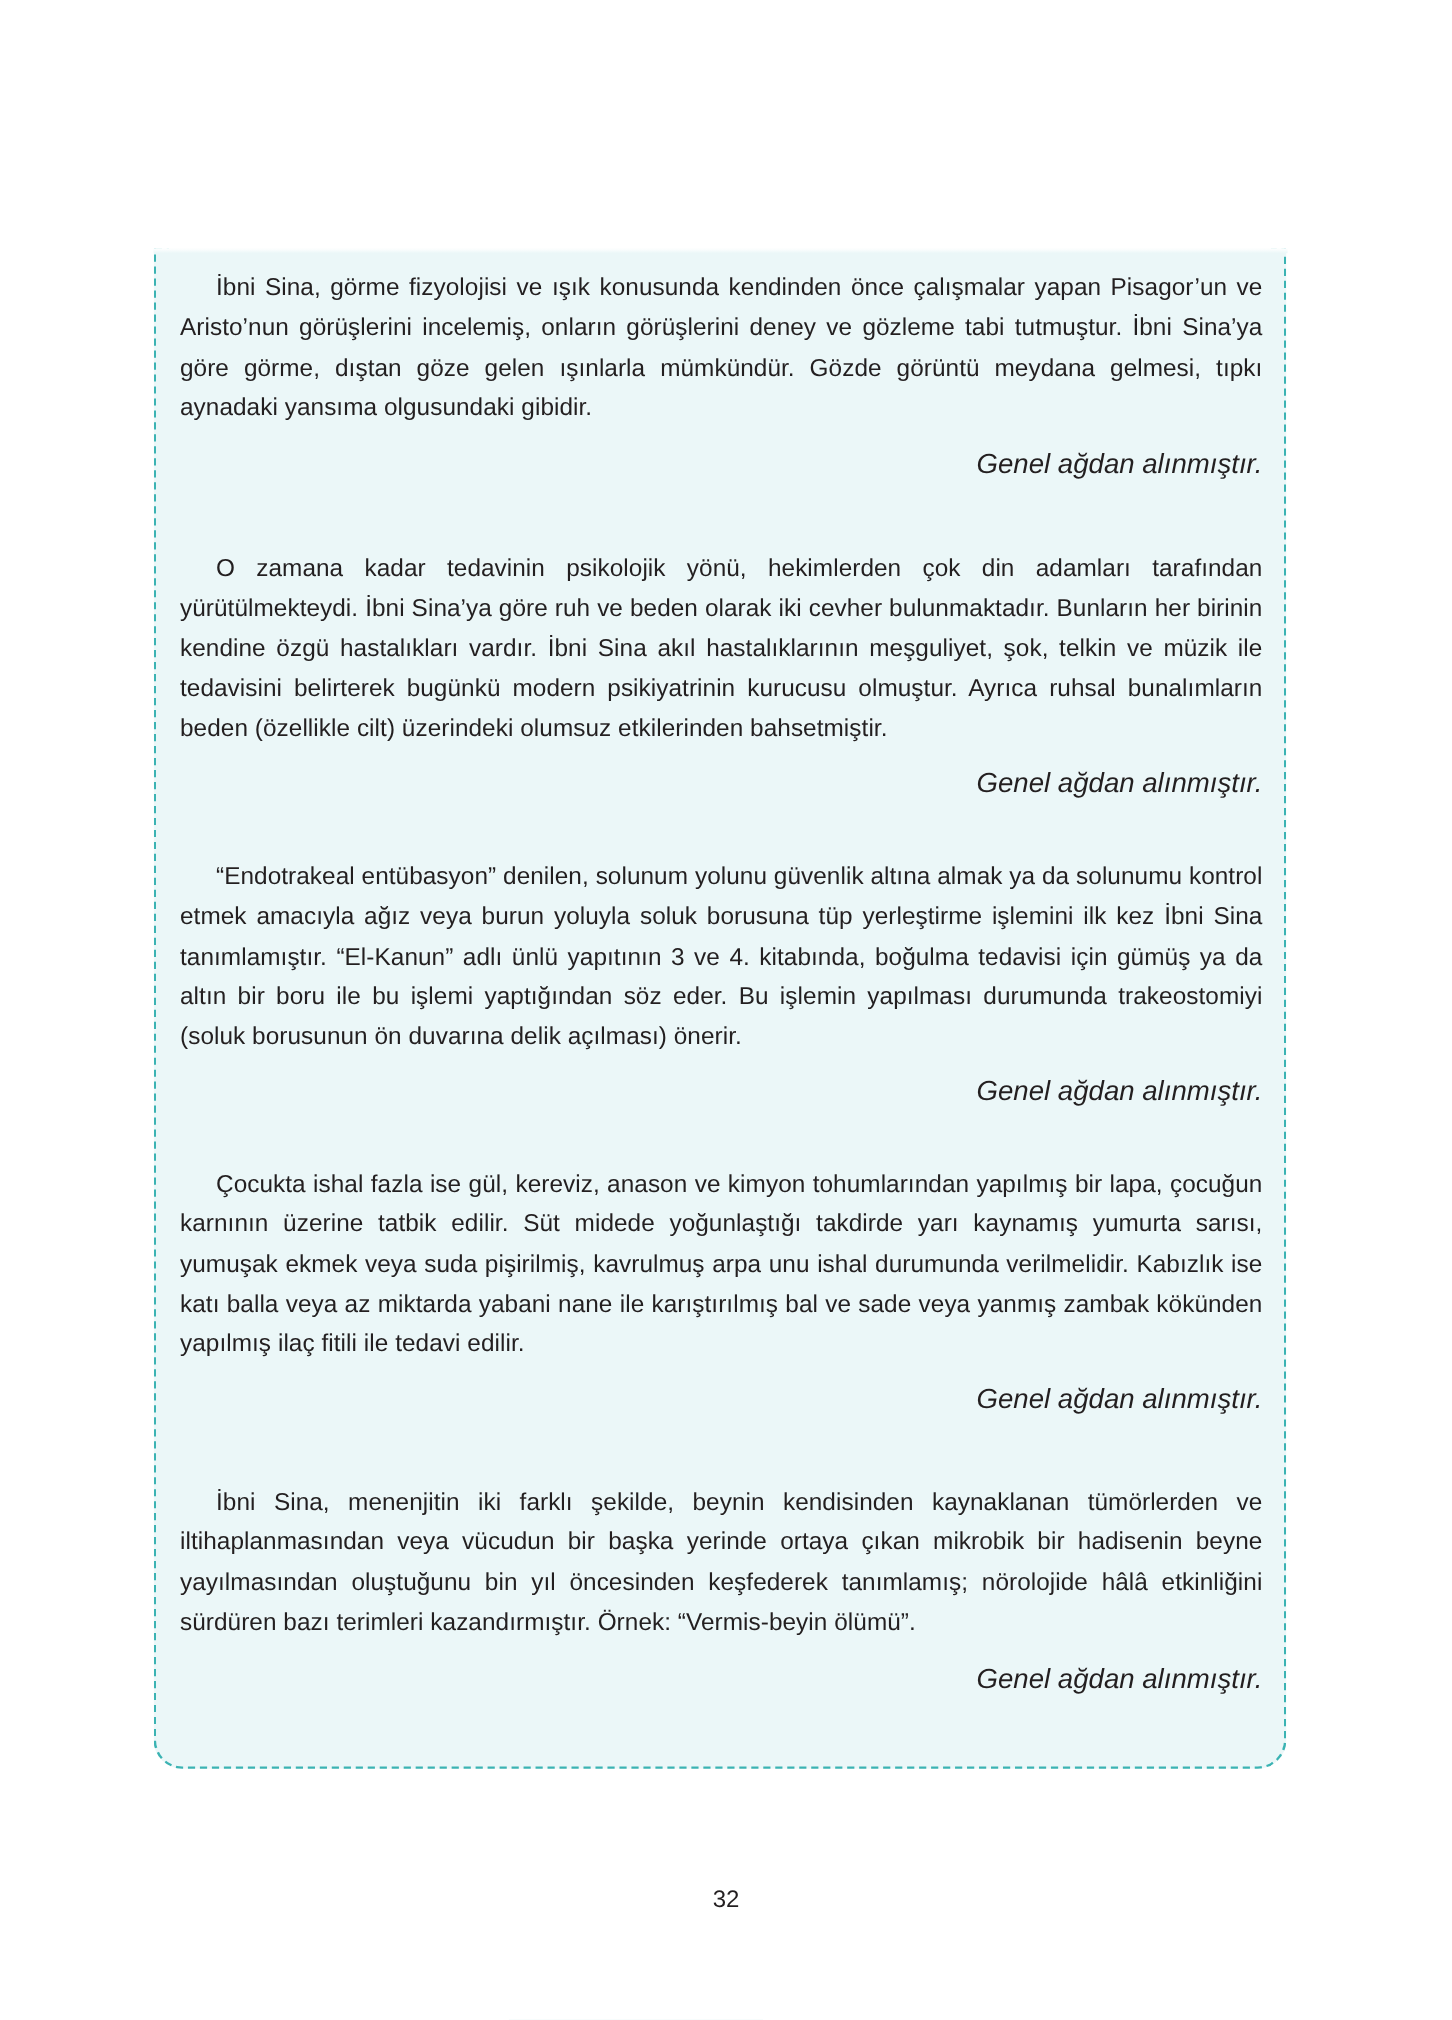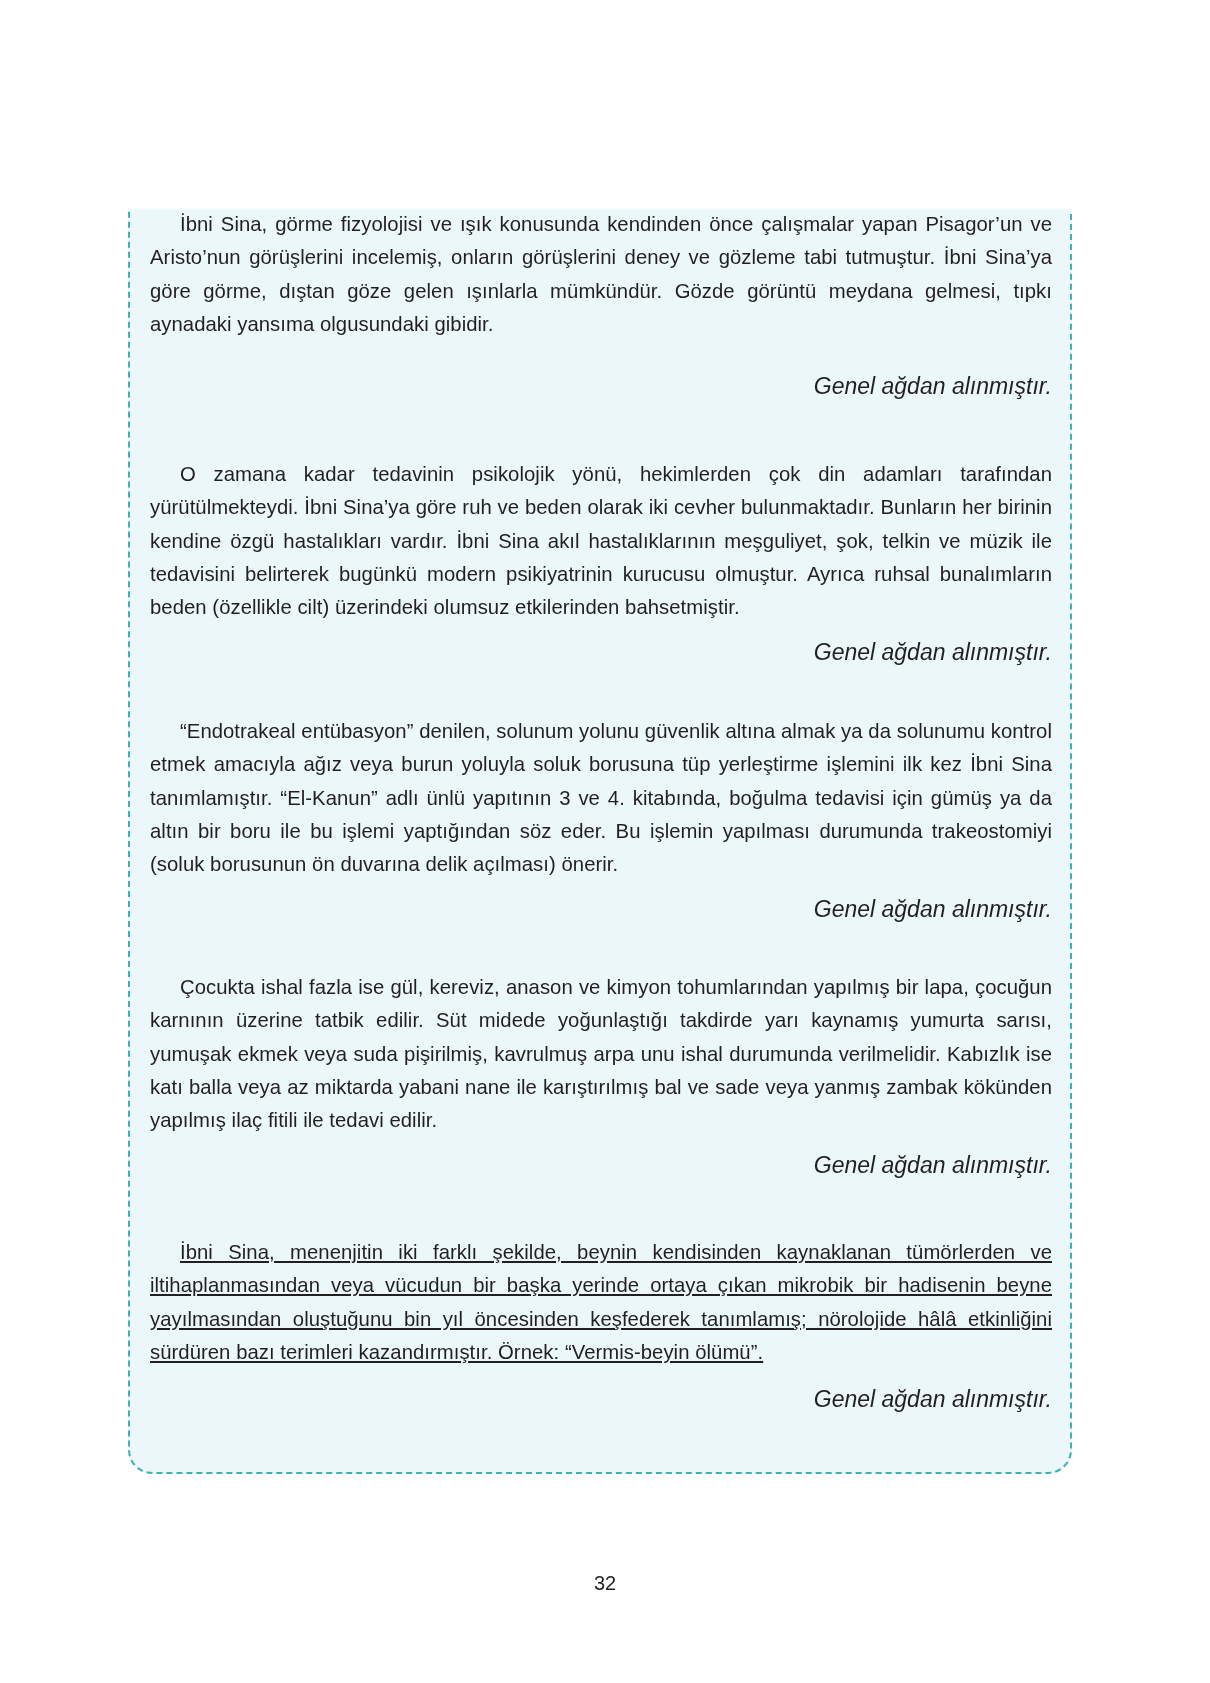--- a/index.html
+++ b/index.html
@@ -32,28 +32,28 @@
   .page-num {
     position: absolute; top: 1572px; left: 0; width: 1210px; text-align: center;
     font-size: 20px;
   }
 </style>
 </head>
 <body>
 
 <div class="box"></div>
 
-<p class="para" style="top:208px;">İbni Sina, görme fizyolojisi ve ışık konusunda kendinden önce çalışmalar yapan Pisagor’un ve Aristo’nun görüşlerini incelemiş, onların görüşlerini deney ve gözleme tabi tutmuştur. İbni Sina’ya göre görme, dıştan göze gelen ışınlarla mümkündür. Gözde görüntü meydana gelmesi, tıpkı aynadaki yansıma olgusundaki gibidir.</p>
+<p class="para" style="top:224px;">İbni Sina, görme fizyolojisi ve ışık konusunda kendinden önce çalışmalar yapan Pisagor’un ve Aristo’nun görüşlerini incelemiş, onların görüşlerini deney ve gözleme tabi tutmuştur. İbni Sina’ya göre görme, dıştan göze gelen ışınlarla mümkündür. Gözde görüntü meydana gelmesi, tıpkı aynadaki yansıma olgusundaki gibidir.</p>
 <p class="src" style="top:375px;">Genel ağdan alınmıştır.</p>
 
 <p class="para" style="top:458px;">O zamana kadar tedavinin psikolojik yönü, hekimlerden çok din adamları tarafından yürütülmekteydi. İbni Sina’ya göre ruh ve beden olarak iki cevher bulunmaktadır. Bunların her birinin kendine özgü hastalıkları vardır. İbni Sina akıl hastalıklarının meşguliyet, şok, telkin ve müzik ile tedavisini belirterek bugünkü modern psikiyatrinin kurucusu olmuştur. Ayrıca ruhsal bunalımların beden (özellikle cilt) üzerindeki olumsuz etkilerinden bahsetmiştir.</p>
 <p class="src" style="top:641px;">Genel ağdan alınmıştır.</p>
 
 <p class="para" style="top:715px;">“Endotrakeal entübasyon” denilen, solunum yolunu güvenlik altına almak ya da solunumu kontrol etmek amacıyla ağız veya burun yoluyla soluk borusuna tüp yerleştirme işlemini ilk kez İbni Sina tanımlamıştır. “El-Kanun” adlı ünlü yapıtının 3 ve 4. kitabında, boğulma tedavisi için gümüş ya da altın bir boru ile bu işlemi yaptığından söz eder. Bu işlemin yapılması durumunda trakeostomiyi (soluk borusunun ön duvarına delik açılması) önerir.</p>
 <p class="src" style="top:898px;">Genel ağdan alınmıştır.</p>
 
 <p class="para" style="top:971px;">Çocukta ishal fazla ise gül, kereviz, anason ve kimyon tohumlarından yapılmış bir lapa, çocuğun karnının üzerine tatbik edilir. Süt midede yoğunlaştığı takdirde yarı kaynamış yumurta sarısı, yumuşak ekmek veya suda pişirilmiş, kavrulmuş arpa unu ishal durumunda verilmelidir. Kabızlık ise katı balla veya az miktarda yabani nane ile karıştırılmış bal ve sade veya yanmış zambak kökünden yapılmış ilaç fitili ile tedavi edilir.</p>
 <p class="src" style="top:1154px;">Genel ağdan alınmıştır.</p>
 
-<p class="para" style="top:1236px;text-decoration:underline;">İbni Sina, menenjitin iki farklı şekilde, beynin kendisinden kaynaklanan tümörlerden ve iltihaplanmasından veya vücudun bir başka yerinde ortaya çıkan mikrobik bir hadisenin beyne yayılmasından oluştuğunu bin yıl öncesinden keşfederek tanımlamış; nörolojide hâlâ etkinliğini sürdüren bazı terimleri kazandırmıştır. Örnek: “Vermis-beyin ölümü”.</p>
+<p class="para" style="top:1236px;">İbni Sina, menenjitin iki farklı şekilde, beynin kendisinden kaynaklanan tümörlerden ve iltihaplanmasından veya vücudun bir başka yerinde ortaya çıkan mikrobik bir hadisenin beyne yayılmasından oluştuğunu bin yıl öncesinden keşfederek tanımlamış; nörolojide hâlâ etkinliğini sürdüren bazı terimleri kazandırmıştır. Örnek: “Vermis-beyin ölümü”.</p>
 <p class="src" style="top:1388px;">Genel ağdan alınmıştır.</p>
 
 <div class="page-num">32</div>
 
 </body></html>

